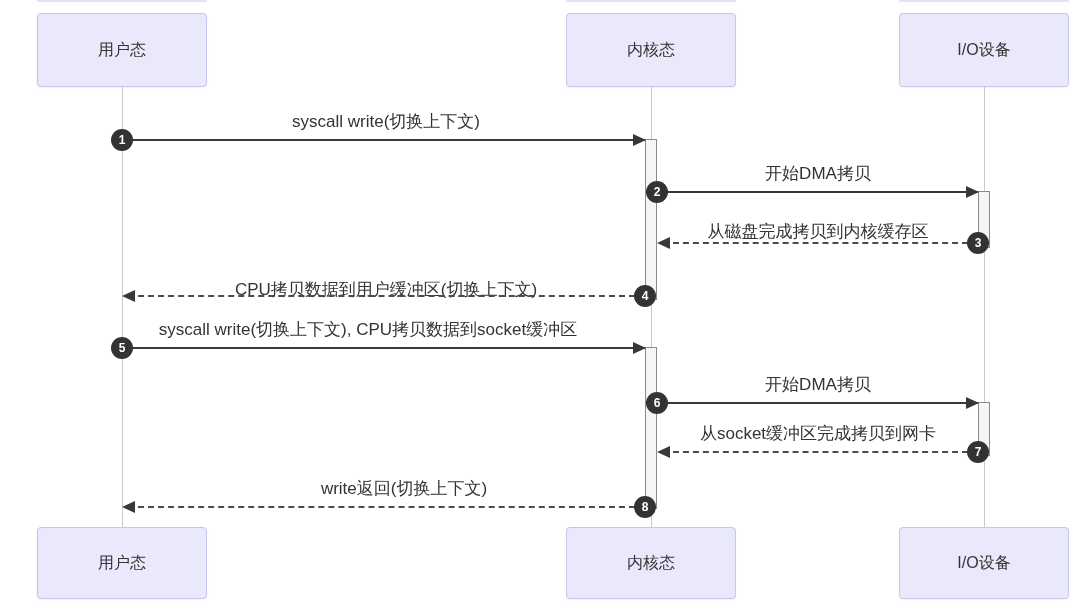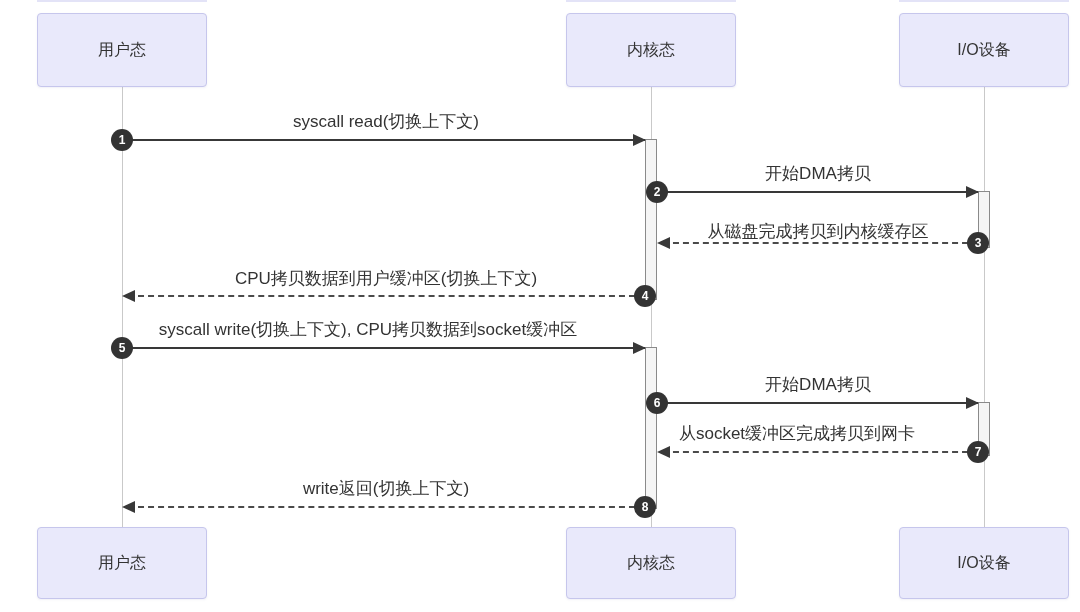--- a/index.html
+++ b/index.html
@@ -113,70 +113,70 @@
   <div class="actor-box" style="left:899px;top:13px">
     <span>I/O设备</span>
   </div>
 
   <div class="activation" style="left:645px;top:139px;height:161px"></div>
   <div class="activation" style="left:978px;top:191px;height:57px"></div>
   <div class="activation" style="left:645px;top:347px;height:162px"></div>
   <div class="activation" style="left:978px;top:402px;height:54px"></div>
 
   <div>
-    <div class="msg-label" style="left:386px;top:112px">syscall read(切换上下文)</div>
+    <div class="msg-label" style="left:386px;top:112px">syscall write(切换上下文)</div>
     <div class="line solid" style="left:122px;top:139px;width:523px"></div>
     <div class="arrow right" style="left:633px;top:134px"></div>
     <div class="num" style="left:111px;top:129px">1</div>
   </div>
 
   <div>
     <div class="msg-label" style="left:818px;top:164px">开始DMA拷贝</div>
     <div class="line solid" style="left:657px;top:191px;width:321px"></div>
     <div class="arrow right" style="left:966px;top:186px"></div>
     <div class="num" style="left:646px;top:181px">2</div>
   </div>
 
   <div>
     <div class="msg-label" style="left:818px;top:222px">从磁盘完成拷贝到内核缓存区</div>
     <div class="line dashed" style="left:663px;top:242px;width:315px"></div>
     <div class="arrow left" style="left:657px;top:237px"></div>
     <div class="num" style="left:967px;top:232px">3</div>
   </div>
 
   <div>
-    <div class="msg-label" style="left:386px;top:269px">CPU拷贝数据到用户缓冲区(切换上下文)</div>
+    <div class="msg-label" style="left:386px;top:280px">CPU拷贝数据到用户缓冲区(切换上下文)</div>
     <div class="line dashed" style="left:128px;top:295px;width:517px"></div>
     <div class="arrow left" style="left:122px;top:290px"></div>
     <div class="num" style="left:634px;top:285px">4</div>
   </div>
 
   <div>
     <div class="msg-label" style="left:368px;top:320px">syscall write(切换上下文), CPU拷贝数据到socket缓冲区</div>
     <div class="line solid" style="left:122px;top:347px;width:523px"></div>
     <div class="arrow right" style="left:633px;top:342px"></div>
     <div class="num" style="left:111px;top:337px">5</div>
   </div>
 
   <div>
     <div class="msg-label" style="left:818px;top:375px">开始DMA拷贝</div>
     <div class="line solid" style="left:657px;top:402px;width:321px"></div>
     <div class="arrow right" style="left:966px;top:397px"></div>
     <div class="num" style="left:646px;top:392px">6</div>
   </div>
 
   <div>
-    <div class="msg-label" style="left:797px;top:424px">从socket缓冲区完成拷贝到网卡</div>
+    <div class="msg-label" style="left:818px;top:424px">从socket缓冲区完成拷贝到网卡</div>
     <div class="line dashed" style="left:663px;top:451px;width:315px"></div>
     <div class="arrow left" style="left:657px;top:446px"></div>
     <div class="num" style="left:967px;top:441px">7</div>
   </div>
 
   <div>
-    <div class="msg-label" style="left:386px;top:479px">write返回(切换上下文)</div>
+    <div class="msg-label" style="left:404px;top:479px">write返回(切换上下文)</div>
     <div class="line dashed" style="left:128px;top:506px;width:517px"></div>
     <div class="arrow left" style="left:122px;top:501px"></div>
     <div class="num" style="left:634px;top:496px">8</div>
   </div>
 
   <div class="actor-box bottom" style="left:37px;top:527px">
     <span>用户态</span>
   </div>
   <div class="actor-box bottom" style="left:566px;top:527px">
     <span>内核态</span>

